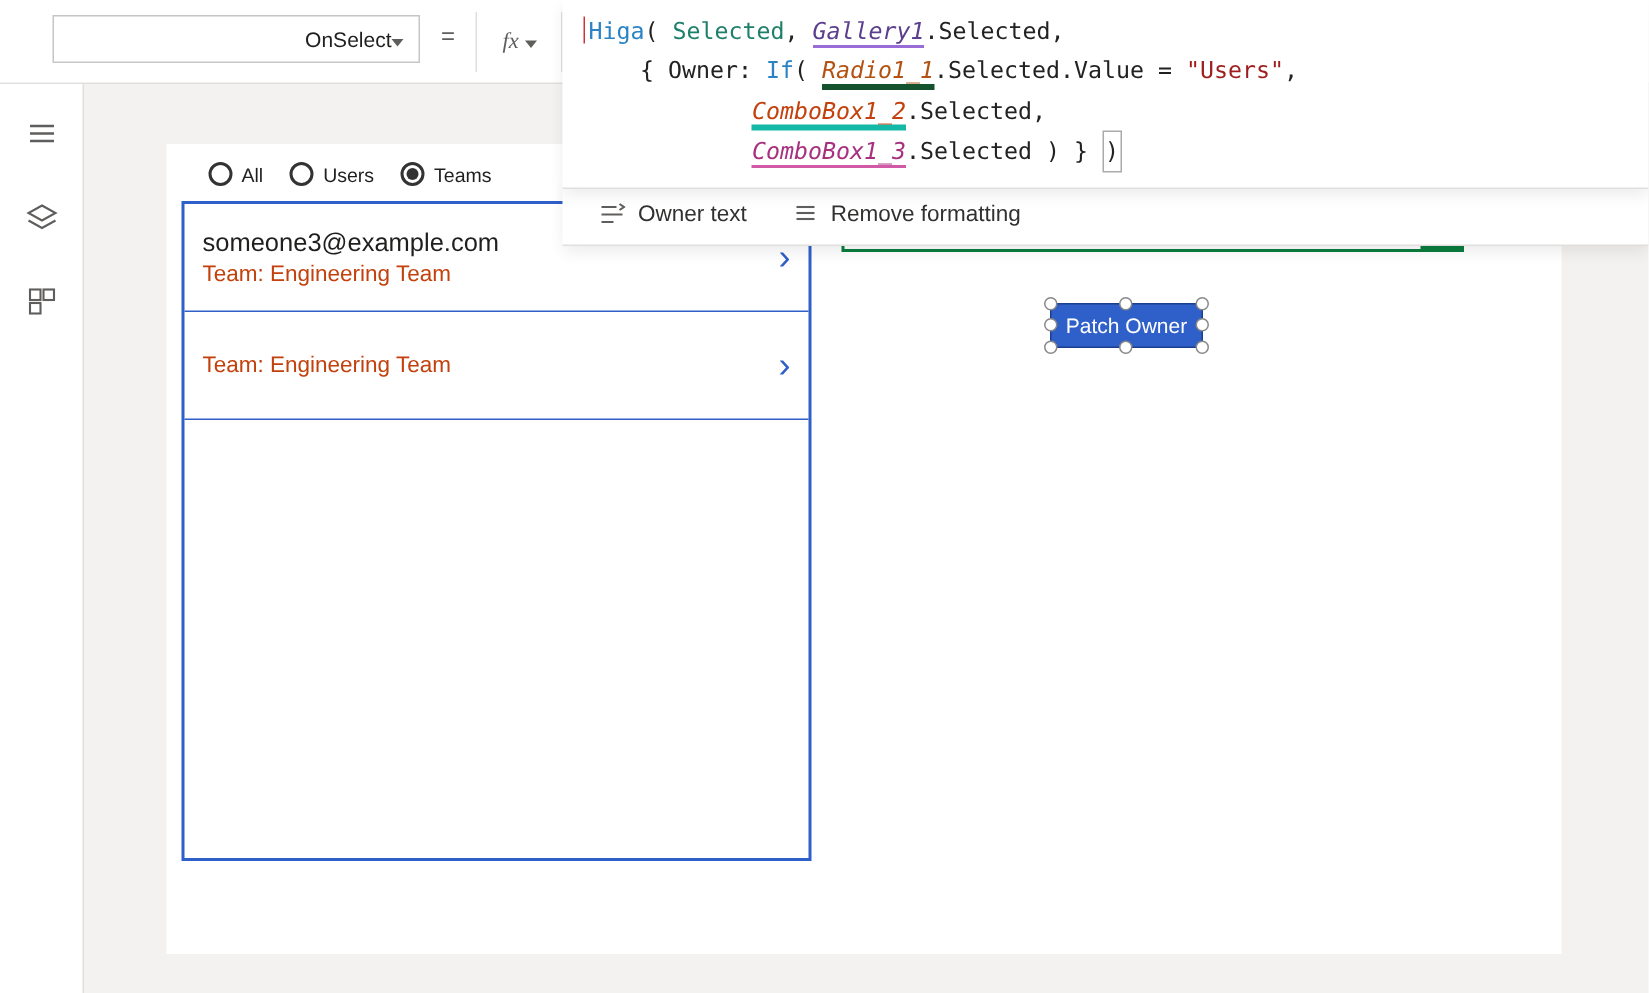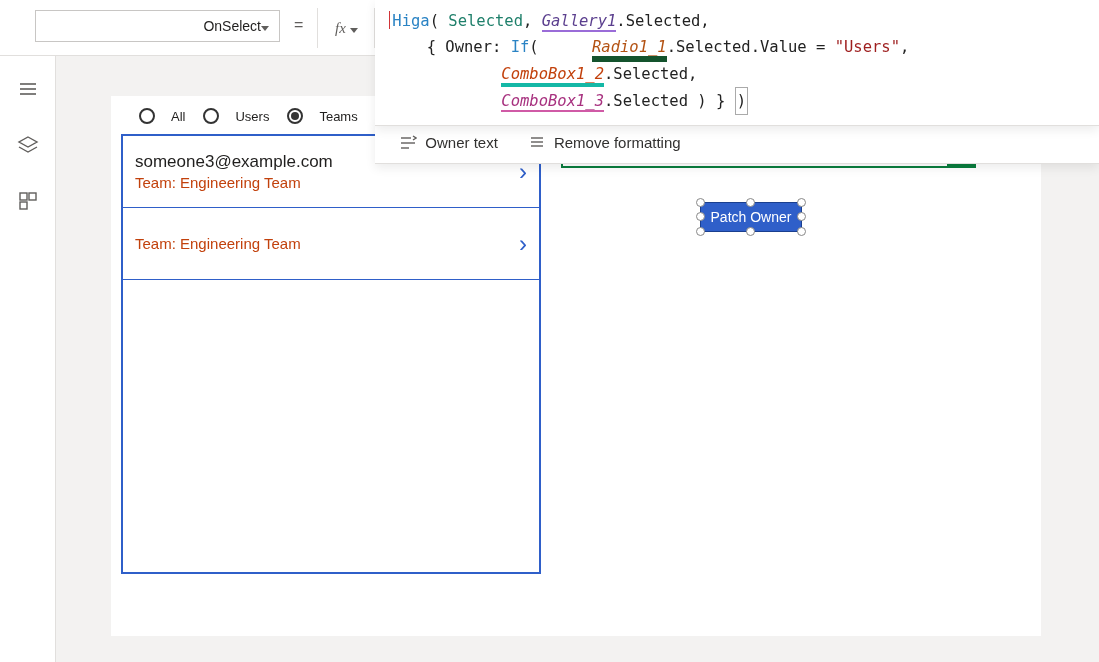--- a/index.html
+++ b/index.html
@@ -64,21 +64,21 @@
     line-height: 1.7;
     white-space: pre;
     border-bottom: 1px solid #e1dfdd;
     box-shadow: 0 4px 10px rgba(0,0,0,0.08);
     z-index: 50;
   }
   .t-fn    { color: #2a83c4; }
   .t-id    { color: #1e7f6a; }
   .t-ctl   { font-style: italic; }
   .t-ctl.gal { color: #5b3f8e; border-bottom: 2px solid #9a6cd8; }
-  .t-ctl.rad { color: #b35213; border-bottom: 6px solid #14532d; margin-left: 44px; }
+  .t-ctl.rad { color: #b35213; border-bottom: 4px solid #14532d; }
   .t-ctl.cb2 { color: #c2410c; border-bottom: 4px solid #14b8a6; }
   .t-ctl.cb3 { color: #a7317f; border-bottom: 2px solid #d05aa6; }
   .t-str   { color: #9e1e1e; }
   .t-punc  { color: #222; }
   .cursor  { display:inline-block; width:1px; height:18px; background:#d13438; vertical-align:-3px; margin-right:2px; }
   .caret-box { display:inline-block; border:1px solid #aaa; padding:0 1px; }
 
   .formula-toolbar {
     position: absolute;
     left: 0; right: 0;
@@ -135,21 +135,21 @@
   }
 
   .radio-row { display: flex; align-items: center; gap: 18px; padding: 4px 10px 10px 18px; }
   .radio-row.right { padding: 2px 10px 6px 6px; border:1.5px solid #e08a3a; width:270px; }
   .radio {
     width: 16px; height: 16px; border: 2px solid #333; border-radius: 50%;
     display: inline-flex; align-items: center; justify-content: center;
     flex-shrink: 0;
   }
   .radio.sel::after { content:""; width:8px; height:8px; background:#333; border-radius:50%; }
-  .radio-lbl { font-size: 13px; margin-left: 10px; }
+  .radio-lbl { font-size: 13px; }
   .radio-item { display:flex; align-items:center; gap:6px; }
 
   .combo {
     height: 30px;
     display: flex; align-items: center;
     padding: 0 6px;
     font-size: 13px;
     position: relative;
   }
   .combo.eng {

